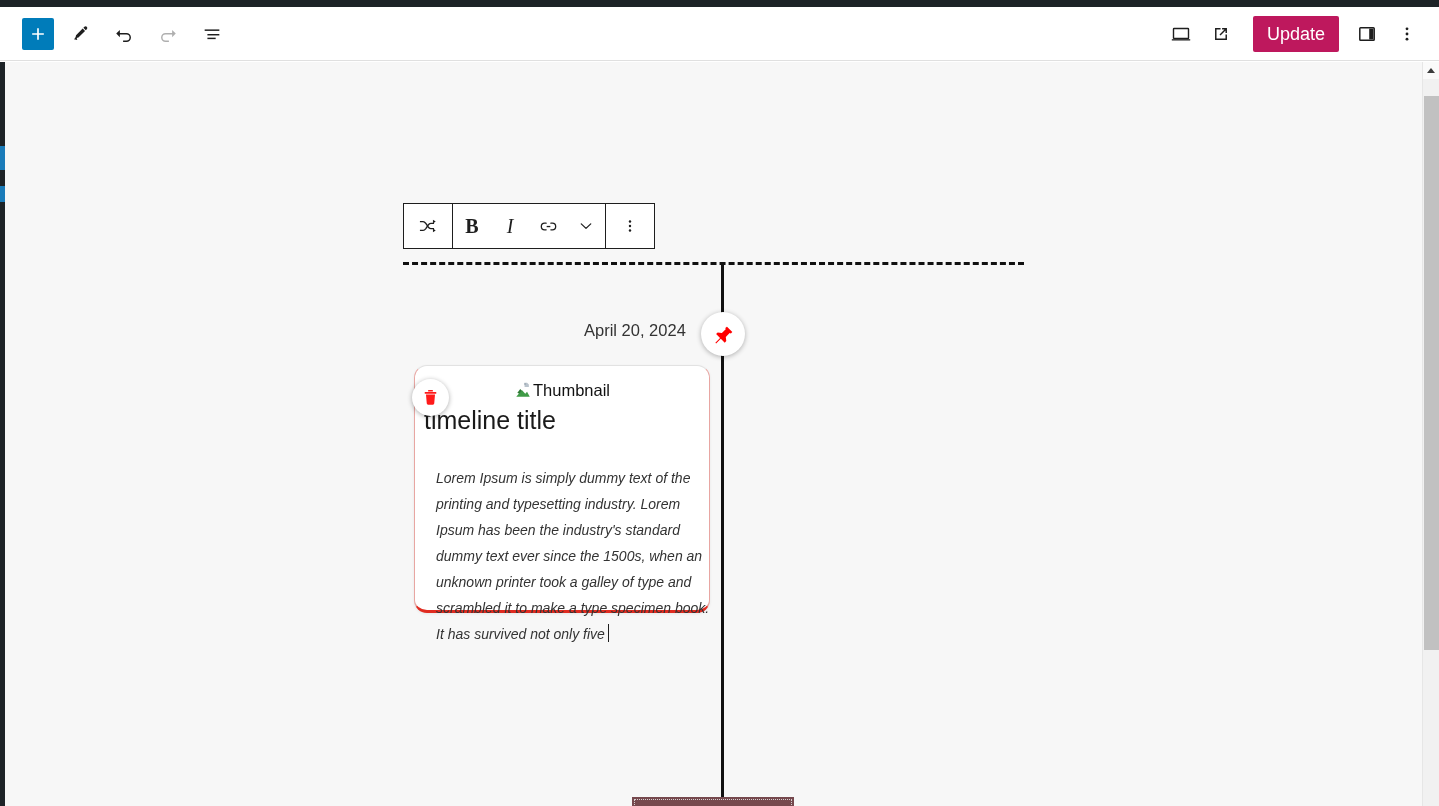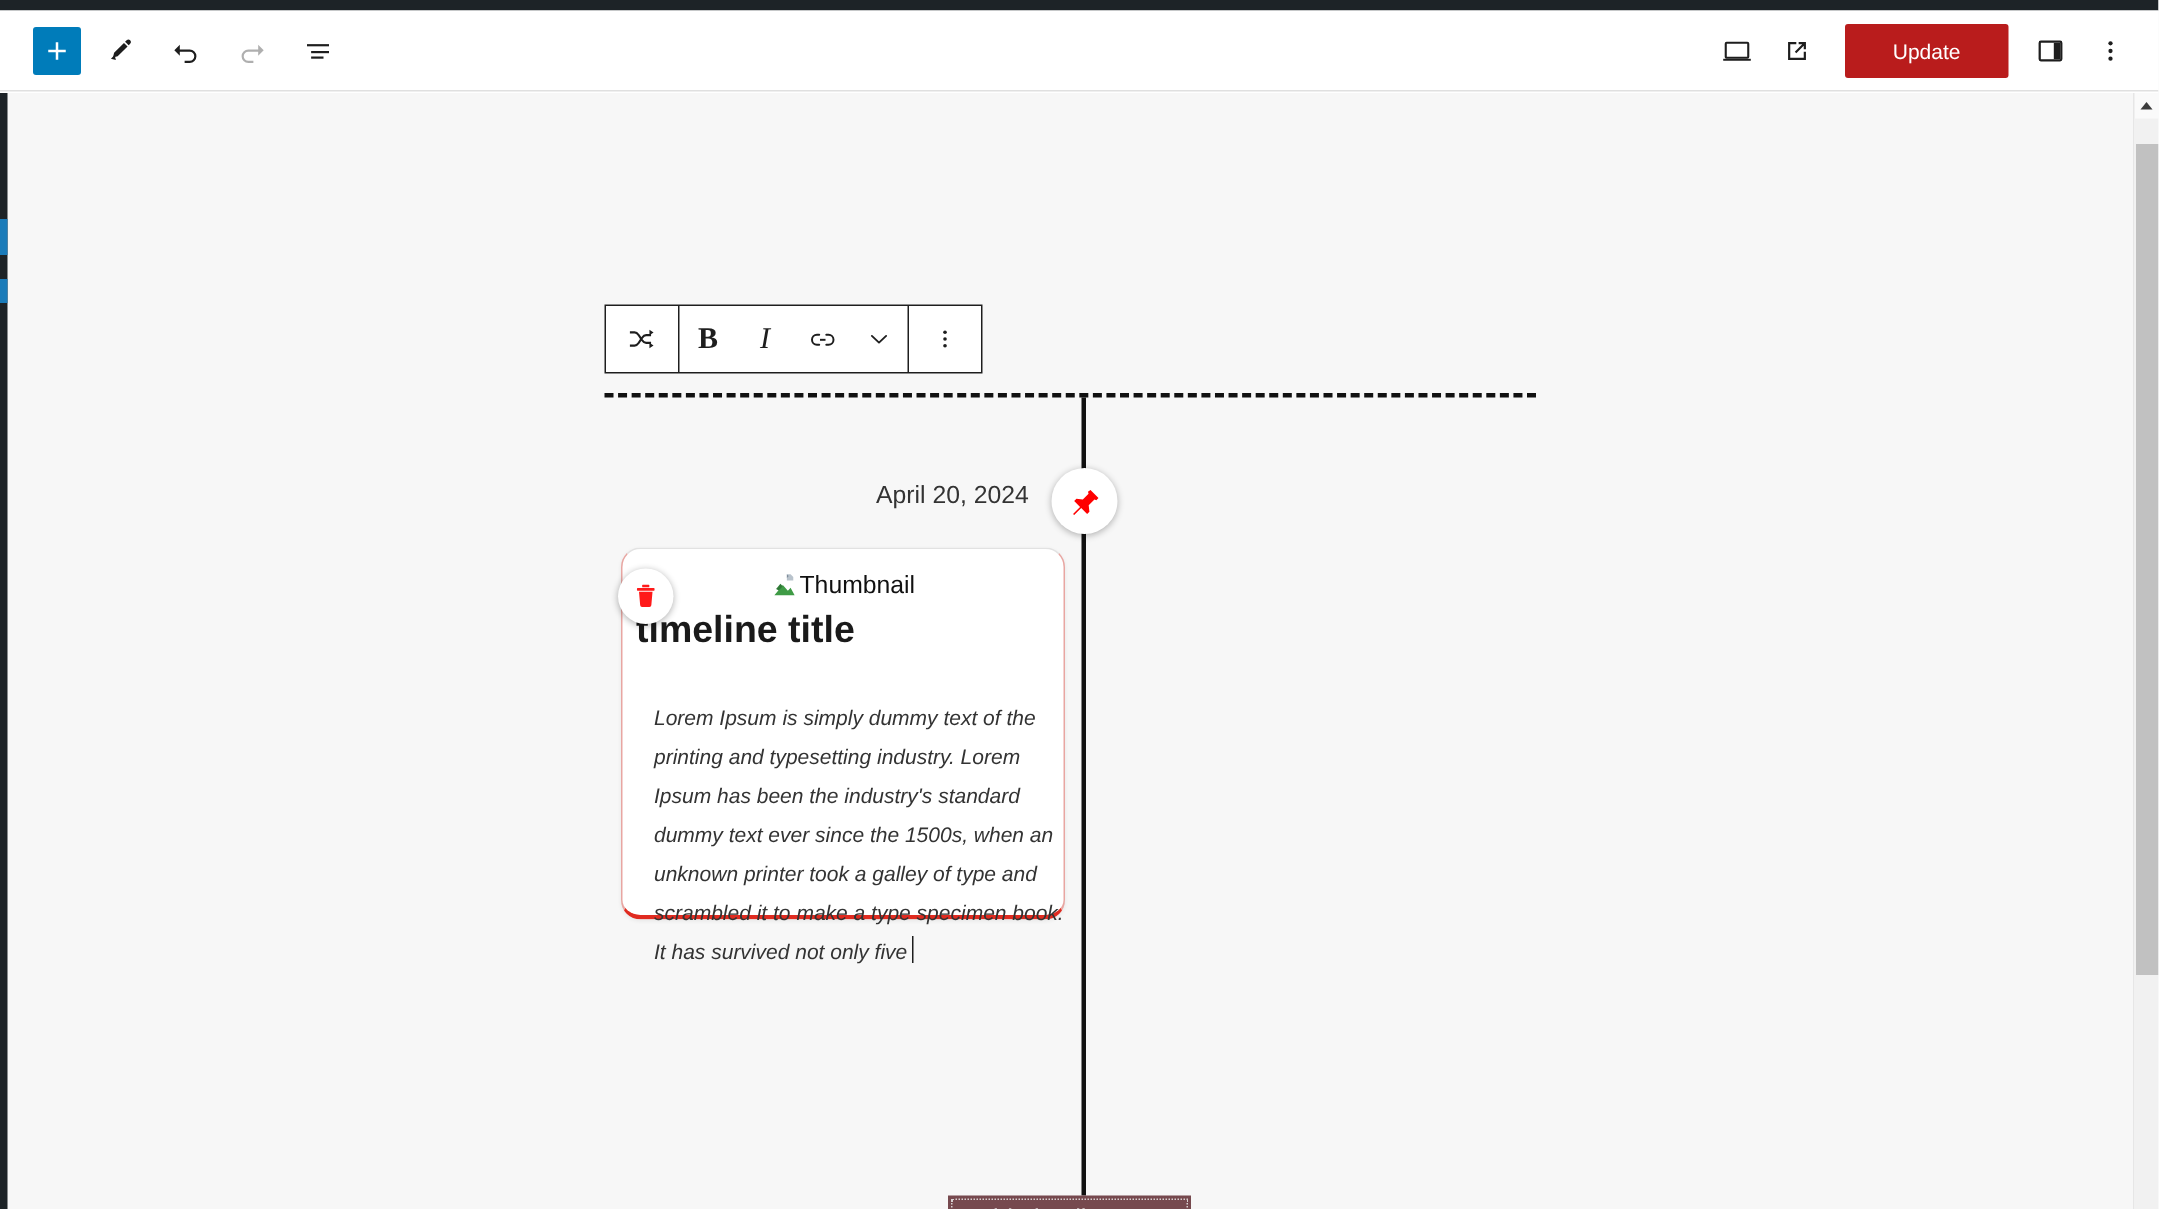--- a/index.html
+++ b/index.html
@@ -76,27 +76,27 @@
     justify-content: center;
     background: transparent;
     border: none;
     cursor: pointer;
     padding: 0;
     border-radius: 2px;
   }
   .hdr-icon-btn.disabled { opacity: 0.35; cursor: default; }
   .update-btn {
     height: 36px;
-    background: #b91c1c;
+    background: #be185d;
     color: #ffffff;
     border: none;
     border-radius: 2px;
-    font-size: 14px;
+    font-size: 18px;
     font-family: "Liberation Sans", sans-serif;
-    padding: 0 32px;
+    padding: 0 14px;
     cursor: pointer;
     margin: 0 6px 0 10px;
     line-height: 36px;
   }
 
   
   .canvas {
     position: absolute;
     top: 62px; left: 0;
     width: 1439px;
@@ -280,21 +280,21 @@
     color: #111111;
     font-family: "Liberation Sans", sans-serif;
   }
   .tl-title {
     position: absolute;
     left: 9px;
     top: 38px;
     font-size: 25px;
     color: #1a1a1a;
     line-height: 32px;
-    font-weight: bold;
+    font-weight: normal;
     margin: 0;
     white-space: nowrap;
   }
   .tl-body {
     position: absolute;
     left: 9px;
     top: 87px;
     width: 282px;
     font-size: 14px;
     line-height: 26px;

